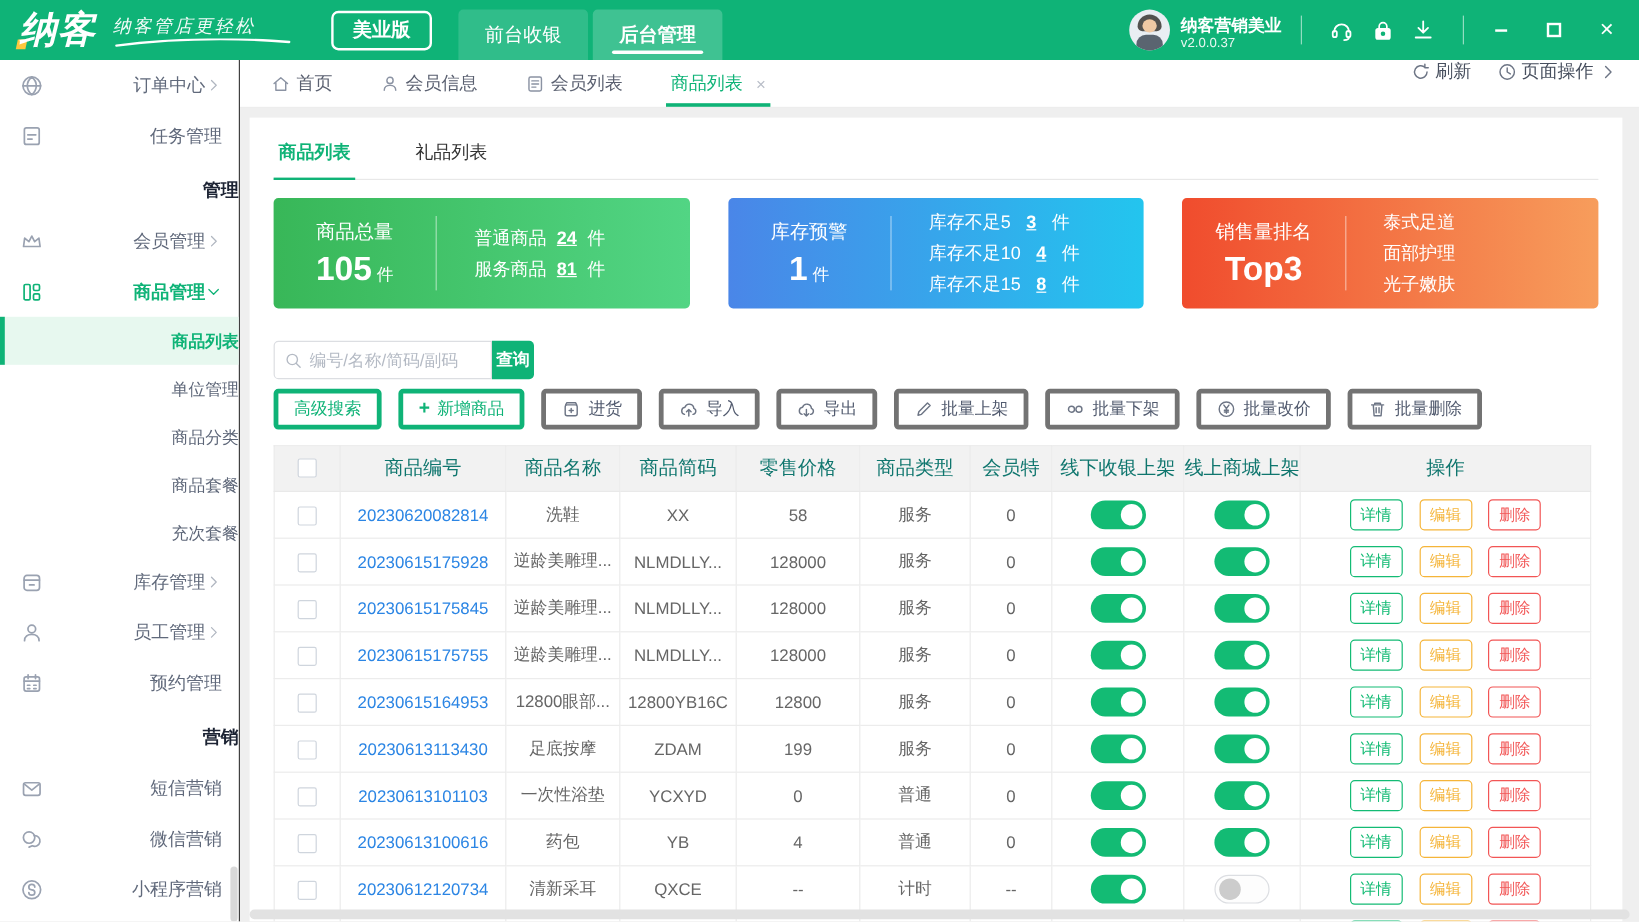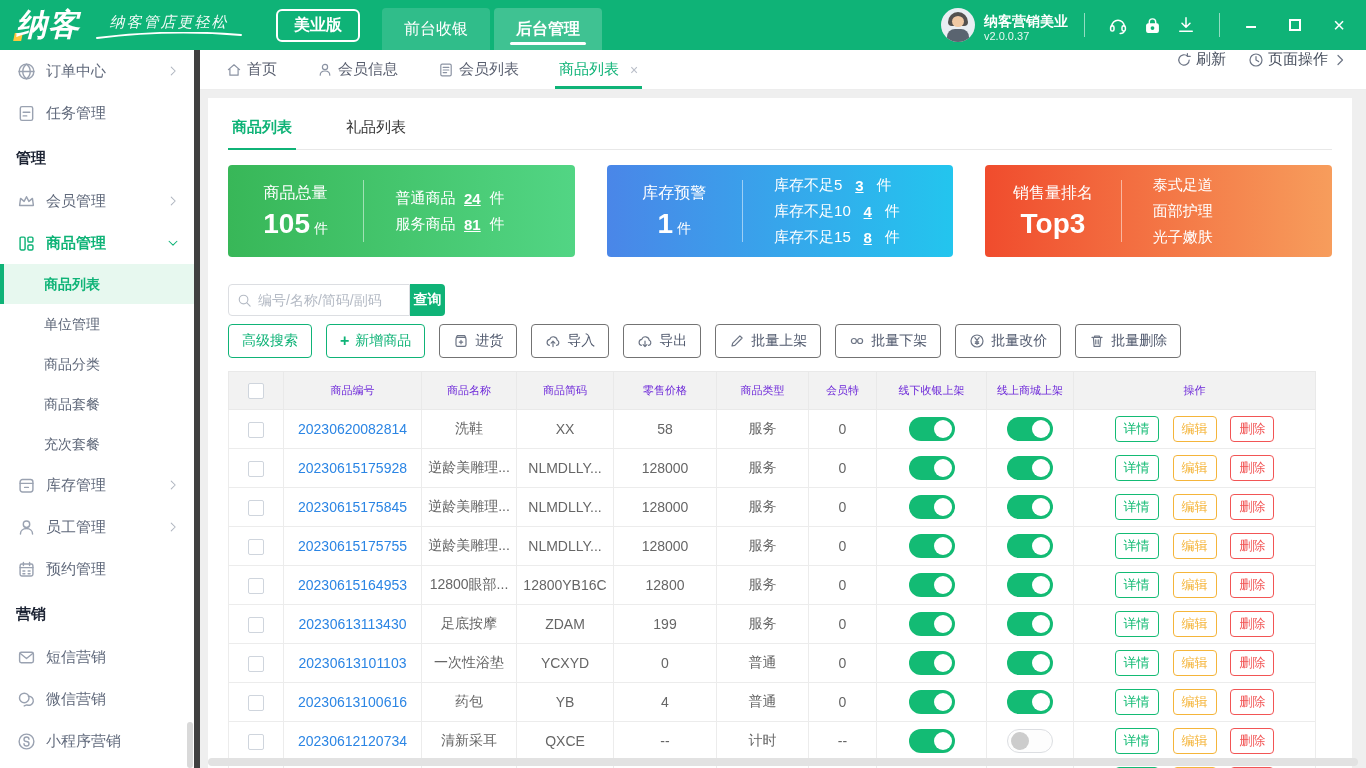--- a/index.html
+++ b/index.html
@@ -7,21 +7,21 @@
   svg { display:block; }
   .ico { display:inline-flex; align-items:center; justify-content:center; }
   .ico svg { fill:none; stroke:currentColor; stroke-width:1.2; stroke-linecap:round; stroke-linejoin:round; }
 
   
   .topbar { height:50px; background:#0fb377; display:flex; align-items:center; color:#fff; padding:0 18px 0 16px; position:relative; }
   .logo { font-size:31px; font-weight:bold; font-style:italic; letter-spacing:1px; position:relative; line-height:50px; }
   .logo .accent { position:absolute; left:-2px; bottom:9px; width:8px; height:8px; background:#ffc83d; transform:skewX(-12deg); }
   .logo-text { position:relative; }
   .slogan-wrap { margin-left:14px; margin-top:2px; }
-  .slogan { font-size:15px; font-style:italic; letter-spacing:2px; opacity:.95;text-align:center; }
+  .slogan { font-size:15px; font-style:italic; letter-spacing:2px; opacity:.95; }
   .edition { margin-left:32px; border:2px solid #fff; border-radius:6px; padding:4px 16px; font-size:16px; font-weight:bold; cursor:pointer; }
   .topnav { display:flex; align-self:flex-end; margin-left:22px; height:42px; }
   .topnav .ttab { padding:0 22px; display:flex; align-items:center; font-size:16px; background:rgba(255,255,255,.14); border-radius:4px 4px 0 0; margin-right:4px; cursor:pointer; position:relative; }
   .topnav .ttab.active { background:rgba(255,255,255,.20); font-weight:bold; }
   .topnav .ttab.active:after { content:""; position:absolute; left:16px; right:16px; bottom:5px; height:3px; background:#fff; border-radius:2px; }
   .tspacer { flex:1; }
   .userbox { display:flex; align-items:flex-end; gap:9px; }
   .avatar { width:34px; height:34px; border-radius:50%; background:#e9eef3; position:relative; overflow:hidden; }
   .avatar .hair { position:absolute; left:7px; top:4px; width:20px; height:14px; border-radius:10px 10px 4px 4px; background:#53514f; }
   .avatar .face { position:absolute; left:11px; top:8px; width:12px; height:11px; border-radius:50%; background:#f0c9a4; }
@@ -31,21 +31,21 @@
   .vdiv { width:1px; height:24px; background:rgba(255,255,255,.55); margin:0 16px; }
   .tb-ico { width:34px; height:34px; color:#fff; cursor:pointer; display:flex; align-items:center; justify-content:center; }
   .winctl { display:flex; align-items:center; gap:26px; margin-left:6px; }
   .winctl .wc { cursor:pointer; color:#fff; display:flex; align-items:center; justify-content:center; width:18px; height:18px; }
   .wc-min { font-size:20px; font-weight:bold; line-height:10px; }
   .wc-max span { width:12px; height:12px; border:2px solid #fff; display:block; }
   .wc-close { font-size:20px; }
 
   
   .main { display:flex; height:718px; }
-  .sidebar { width:200px; background:#fff; border-right:6px solid #404040; position:relative; flex-shrink:0; overflow:hidden; }
+  .sidebar { width:200px; background:#fff; border-right:1px solid #404040; position:relative; flex-shrink:0; overflow:hidden;text-align:right; }
   .side-item { display:flex; align-items:center; height:42px; padding:0 14px 0 17px; color:#60697b; font-size:15px; cursor:pointer; }
   .side-item .sicon { width:19px; height:19px; margin-right:10px; color:#9aa2b1; }
   .side-item .slabel { flex:1; }
   .side-item .sarrow { width:14px; height:14px; color:#b0b6c0; }
   .side-item.green { color:#0fb377; font-weight:bold; }
   .side-item.green .sicon, .side-item.green .sarrow { color:#0fb377; }
   .side-section { font-size:15px; font-weight:bold; color:#1c2333; padding:15px 0 12px 16px; }
   .side-sub { height:40px; line-height:40px; padding-left:44px; font-size:14px; color:#5d6678; cursor:pointer; position:relative; }
   .side-sub.active { background:#e7f8ef; color:#0fb377; font-weight:bold; }
   .side-sub.active:before { content:""; position:absolute; left:0; top:0; bottom:0; width:4px; background:#0fb377; }
@@ -85,28 +85,28 @@
   .crow .cnum { font-weight:bold; text-decoration:underline; min-width:18px; text-align:center; }
 
   .search-row { display:flex; margin-top:27px; }
   .search-box { display:flex; align-items:center; width:182px; height:32px; border:1px solid #dcdee2; border-radius:4px 0 0 4px; padding:0 8px; color:#b4bac4; }
   .search-box .ico { width:15px; height:15px; margin-right:6px; color:#b4bac4; }
   .search-box input { border:0; outline:0; width:100%; font-size:14px; color:#333; font-family:inherit; }
   .search-box input::placeholder { color:#b4bac4; }
   .btn-query { width:35px; height:32px; background:#0fb377; color:#fff; border:0; border-radius:0 4px 4px 0; font-size:14px; font-weight:bold; cursor:pointer; font-family:Liberation Serif, serif; }
 
   .toolbar-row { display:flex; margin-top:8px; gap:14px; flex-wrap:nowrap; }
-  .tbtn { height:34px; display:inline-flex; align-items:center; gap:6px; padding:0 13px; border:1px solid #737373; border-radius:4px; background:#fff; color:#515a6e; font-size:14px; cursor:pointer; font-family:inherit; }
+  .tbtn { height:34px; display:inline-flex; align-items:center; gap:6px; padding:0 13px; border:4px solid #737373; border-radius:4px; background:#fff; color:#515a6e; font-size:14px; cursor:pointer; font-family:inherit; }
   .tbtn .ico { width:16px; height:16px; color:#6d7585; }
   .tbtn.green { border-color:#0fb377; color:#0fb377; }
   .tbtn.green .plus { font-size:16px; font-weight:bold; }
 
   
   table.grid { border-collapse:collapse; margin-top:13px; table-layout:fixed; }
-  .grid th { background:#f2f2f2; font-weight:normal; color:#6d28d9; font-size:11px; height:38px; border:1px solid #e9e9e9; border-left:0; overflow:hidden; white-space:nowrap; }
+  .grid th { background:#f2f2f2; font-weight:normal; color:#0f766e; font-size:16px; height:38px; border:1px solid #e9e9e9; border-left:0; overflow:hidden; white-space:nowrap; }
   .grid th:first-child { border-left:1px solid #e9e9e9; }
   .grid td { height:39px; text-align:center; font-size:14px; color:#666; border-bottom:1px solid #ececec; border-right:1px solid #ececec; overflow:hidden; white-space:nowrap; }
   .grid td:first-child { border-left:1px solid #ececec; }
   .grid td.code { color:#2b85e4; cursor:pointer; }
   .cbx { width:16px; height:16px; border:1px solid #cfd5dd; border-radius:2px; background:#fff; display:inline-block; vertical-align:middle; cursor:pointer; }
   .toggle { width:46px; height:24px; border-radius:12px; position:relative; display:inline-block; vertical-align:middle; cursor:pointer; }
   .toggle.on { background:#13bb74; }
   .toggle.on .knob { position:absolute; right:3px; top:3px; width:18px; height:18px; border-radius:50%; background:#fff; }
   .toggle.off { background:#fdfdfd; border:1px solid #dcdee2; }
   .toggle.off .knob { position:absolute; left:3px; top:2px; width:18px; height:18px; border-radius:50%; background:#ccc; }

